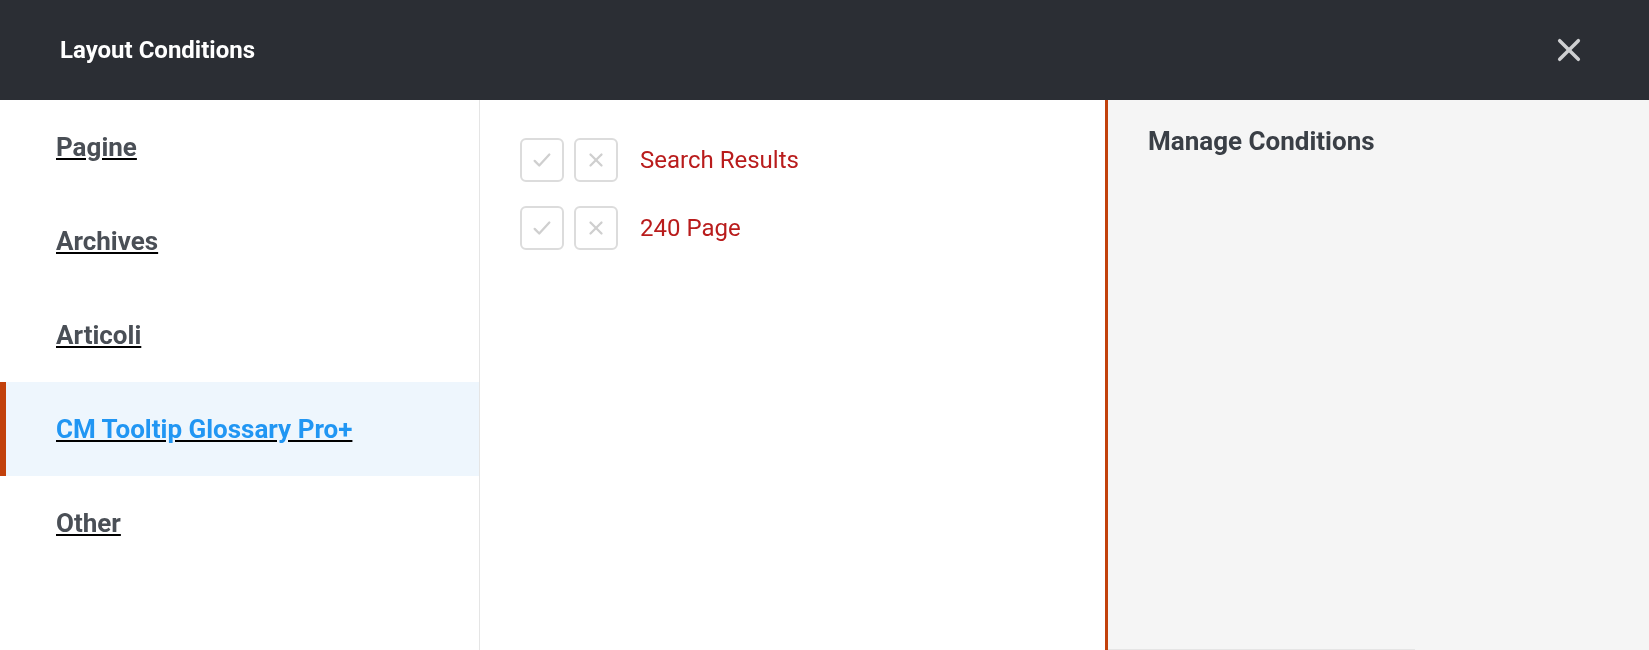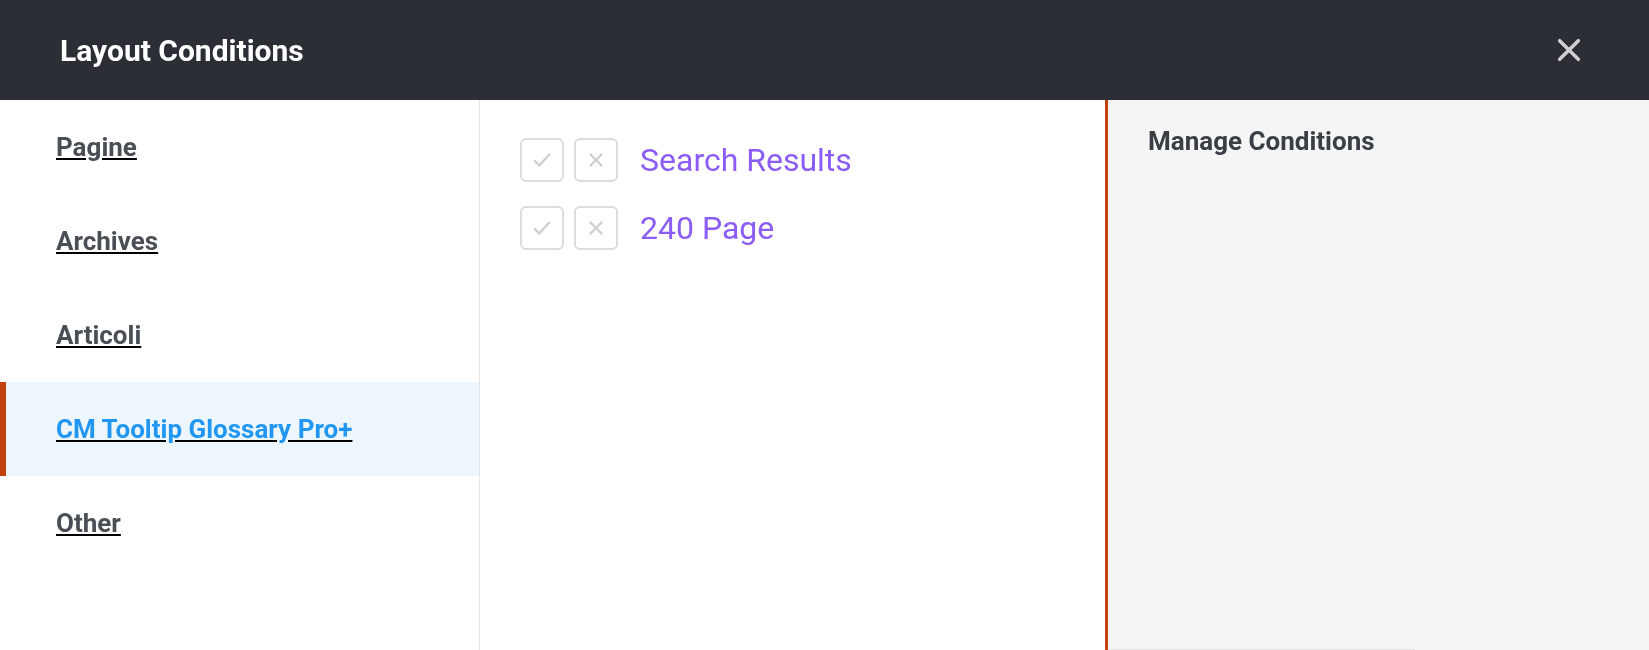--- a/index.html
+++ b/index.html
@@ -23,21 +23,21 @@
     .header {
       background: #2b2e34;
       color: #ffffff;
       padding: 28px 60px;
       display: flex;
       align-items: center;
       justify-content: space-between;
       height: 100px;
     }
     .header-title {
-      font-size: 30px;
+      font-size: 24px;
       font-weight: 700;
     }
     .close-btn {
       cursor: pointer;
       color: #cfd0d2;
       display: flex;
       align-items: center;
       justify-content: center;
       width: 40px;
       height: 40px;
@@ -88,22 +88,22 @@
       border: 2px solid #dcdcdc;
       border-radius: 6px;
       background: #ffffff;
       display: flex;
       align-items: center;
       justify-content: center;
       cursor: pointer;
       color: #cfcfcf;
     }
     .condition-label {
-      font-size: 32px;
-      color: #8b5cf6;
+      font-size: 24px;
+      color: #b91c1c;
       font-weight: 400;
     }
     .right-panel {
       width: 544px;
       background: #f5f5f5;
       border-left: 3px solid #c2410c;
       display: flex;
       flex-direction: row;
     }
     .right-header {

